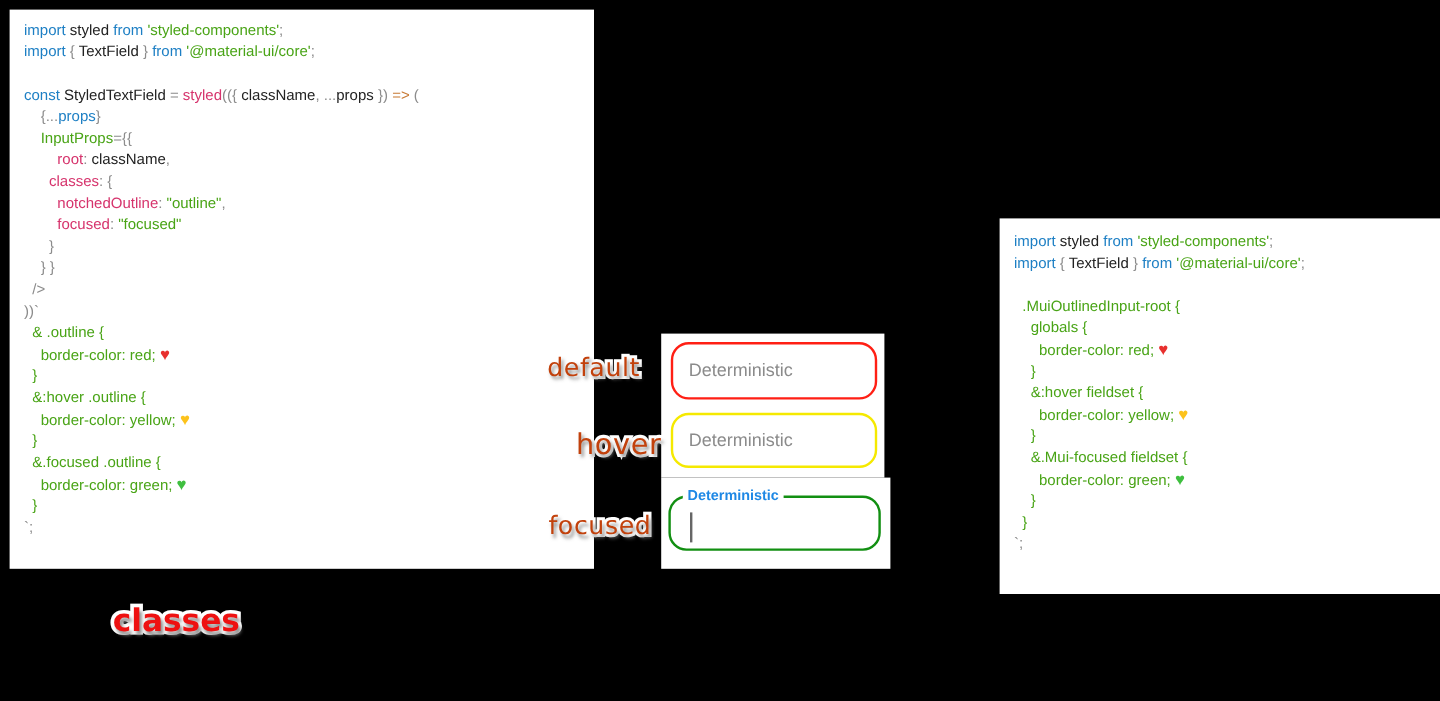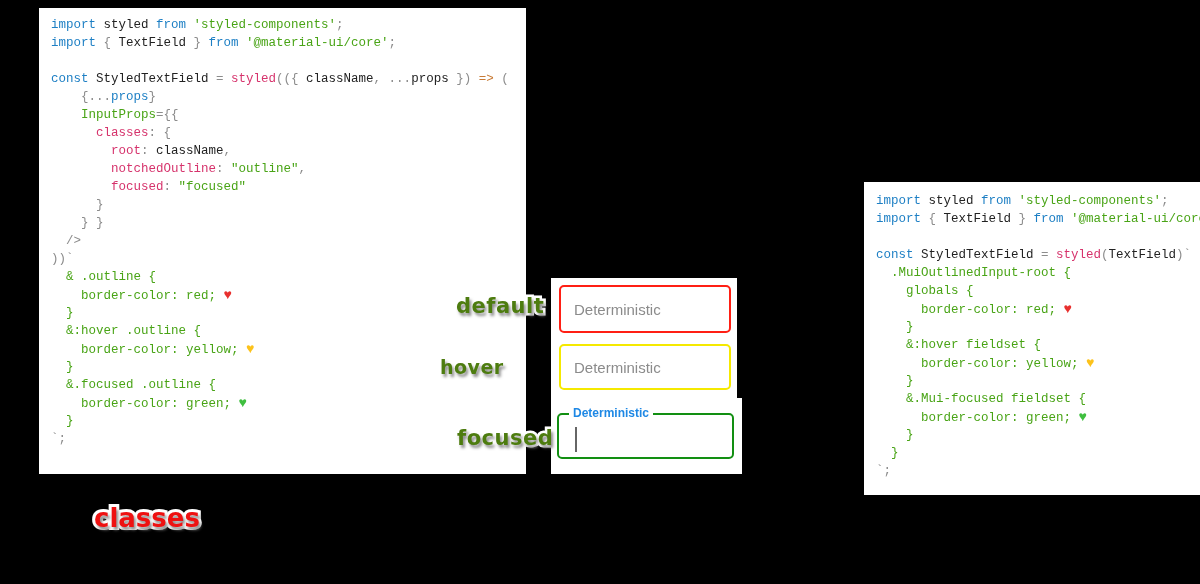--- a/index.html
+++ b/index.html
@@ -3,79 +3,79 @@
 <meta charset="utf-8">
 <style>
   * { margin:0; padding:0; box-sizing:border-box; }
   html,body { width:1200px; height:584px; }
   body { background:#000; position:relative; overflow:hidden;
          font-family:"DejaVu Sans", sans-serif; }
   .stage { position:absolute; left:0; top:0; width:1200px; height:584px; }
 
   
   .code-panel { position:absolute; background:#fff;
-    font-family:Liberation Mono, monospace;
-    font-size:12.5px; color:#222;margin-left:31px; }
+    font-family:Liberation Sans, sans-serif;
+    font-size:12.5px; color:#222; }
   .code-panel .line { white-space:pre; height:18px; line-height:18px; }
   .left-code  { left:8px;   top:8px;   width:487px; height:466px; padding:8px 0 0 12px; }
   .right-code { left:833px; top:182px; width:367px; height:313px; padding:10px 0 0 12px; }
   .k { color:#1d7fc4; }   
   .t { color:#222222; }   
   .s { color:#49a416; }   
   .p { color:#d6336c; }   
   .o { color:#c87b36; }   
   .g { color:#8c8c8c; }   
   .hr { color:#e8302e; font-size:14px; }
   .hy { color:#fcc21b; font-size:14px; }
   .hg { color:#3fbf3f; font-size:14px; }
 
   
   .mid-panel { position:absolute; background:#fff; }
   .panel-states  { left:551px; top:278px; width:186px; height:120px; }
   .panel-focused { left:551px; top:398px; width:191px; height:76px;  }
-  .tf { position:absolute; background:#fff; border-radius:5px; }
+  .tf { position:absolute; background:#fff; border-radius:15px; }
   .tf-default { left:8px; top:7px;  width:172px; height:48px; border:2px solid #ff1f14; }
   .tf-hover   { left:8px; top:66px; width:172px; height:46px; border:2px solid #f5e900; }
   .tf-focused { left:6px; top:15px; width:177px; height:46px; border:2px solid #128f12; }
   .tf-placeholder { position:absolute; left:13px; top:50%; transform:translateY(-50%);
     color:#8b8b8b; font-size:15px; font-family:"Liberation Sans",sans-serif; }
   .tf-float { position:absolute; left:10px; top:-9px; background:#fff; padding:0 4px;
     font-size:12px; font-weight:bold; color:#1e88e5;
     font-family:"Liberation Sans",sans-serif; }
   .caret { position:absolute; left:16px; top:12px; width:2px; height:25px; background:#666; }
 
   
-  .annot { position:absolute; color:#4d7c0f; font-weight:bold;
+  .annot { position:absolute; color:#c2410c; font-weight:normal;
     font-family:"DejaVu Sans",sans-serif; letter-spacing:0.5px;
     -webkit-text-stroke:5px #fff; paint-order:stroke fill;
     text-shadow:2px 3px 3px rgba(130,130,130,0.9); }
   .annot-default { left:456px; top:294px; font-size:21px; }
-  .annot-hover   { left:440px; top:356px; font-size:19px; }
+  .annot-hover   { left:480px; top:356px; font-size:24px; }
   .annot-focused { left:457px; top:426px; font-size:21px; }
   .caption { position:absolute; color:#ee1111; font-weight:bold;
     font-family:"DejaVu Sans",sans-serif;
     -webkit-text-stroke:6px #fff; paint-order:stroke fill;
     text-shadow:2px 3px 3px rgba(130,130,130,0.9); font-size:26px; }
   .caption-classes { left:94px;  top:503px; }
   .caption-globals { left:908px; top:512px; }
 </style>
 </head>
 <body>
 
 <div class="stage">
 
   <div class="code-panel left-code">
       <div class="line"><span class="k">import</span><span class="t"> styled </span><span class="k">from</span><span class="s"> 'styled-components'</span><span class="g">;</span></div>
       <div class="line"><span class="k">import</span><span class="g"> { </span><span class="t">TextField</span><span class="g"> } </span><span class="k">from</span><span class="s"> '@material-ui/core'</span><span class="g">;</span></div>
       <div class="line">&nbsp;</div>
       <div class="line"><span class="k">const</span><span class="t"> StyledTextField </span><span class="g">= </span><span class="p">styled</span><span class="g">(({ </span><span class="t">className</span><span class="g">, ...</span><span class="t">props</span><span class="g"> }) </span><span class="o">=&gt;</span><span class="g"> (</span></div>
       <div class="line"><span class="g">    {...</span><span class="k">props</span><span class="g">}</span></div>
       <div class="line"><span class="s">    InputProps</span><span class="g">={{</span></div>
+      <div class="line"><span class="p">        root</span><span class="g">: </span><span class="t">className</span><span class="g">,</span></div>
       <div class="line"><span class="g">      </span><span class="p">classes</span><span class="g">: {</span></div>
-      <div class="line"><span class="p">        root</span><span class="g">: </span><span class="t">className</span><span class="g">,</span></div>
       <div class="line"><span class="p">        notchedOutline</span><span class="g">: </span><span class="s">"outline"</span><span class="g">,</span></div>
       <div class="line"><span class="p">        focused</span><span class="g">: </span><span class="s">"focused"</span></div>
       <div class="line"><span class="g">      }</span></div>
       <div class="line"><span class="g">    } }</span></div>
       <div class="line"><span class="g">  /&gt;</span></div>
       <div class="line"><span class="g">))`</span></div>
       <div class="line"><span class="s">  &amp; .outline {</span></div>
       <div class="line"><span class="s">    border-color: red; </span><span class="hr">♥</span></div>
       <div class="line"><span class="s">  }</span></div>
       <div class="line"><span class="s">  &amp;:hover .outline {</span></div>
@@ -84,21 +84,20 @@
       <div class="line"><span class="s">  &amp;.focused .outline {</span></div>
       <div class="line"><span class="s">    border-color: green; </span><span class="hg">♥</span></div>
       <div class="line"><span class="s">  }</span></div>
       <div class="line"><span class="g">`;</span></div>
     </div>
 
   <div class="code-panel right-code">
       <div class="line"><span class="k">import</span><span class="t"> styled </span><span class="k">from</span><span class="s"> 'styled-components'</span><span class="g">;</span></div>
       <div class="line"><span class="k">import</span><span class="g"> { </span><span class="t">TextField</span><span class="g"> } </span><span class="k">from</span><span class="s"> '@material-ui/core'</span><span class="g">;</span></div>
       <div class="line">&nbsp;</div>
-      <div class="line"><span class="k">const</span><span class="t"> StyledTextField </span><span class="g">= </span><span class="p">styled</span><span class="g">(</span><span class="t">TextField</span><span class="g">)`</span></div>
       <div class="line"><span class="s">  .MuiOutlinedInput-root {</span></div>
       <div class="line"><span class="s">    globals {</span></div>
       <div class="line"><span class="s">      border-color: red; </span><span class="hr">♥</span></div>
       <div class="line"><span class="s">    }</span></div>
       <div class="line"><span class="s">    &amp;:hover fieldset {</span></div>
       <div class="line"><span class="s">      border-color: yellow; </span><span class="hy">♥</span></div>
       <div class="line"><span class="s">    }</span></div>
       <div class="line"><span class="s">    &amp;.Mui-focused fieldset {</span></div>
       <div class="line"><span class="s">      border-color: green; </span><span class="hg">♥</span></div>
       <div class="line"><span class="s">    }</span></div>

